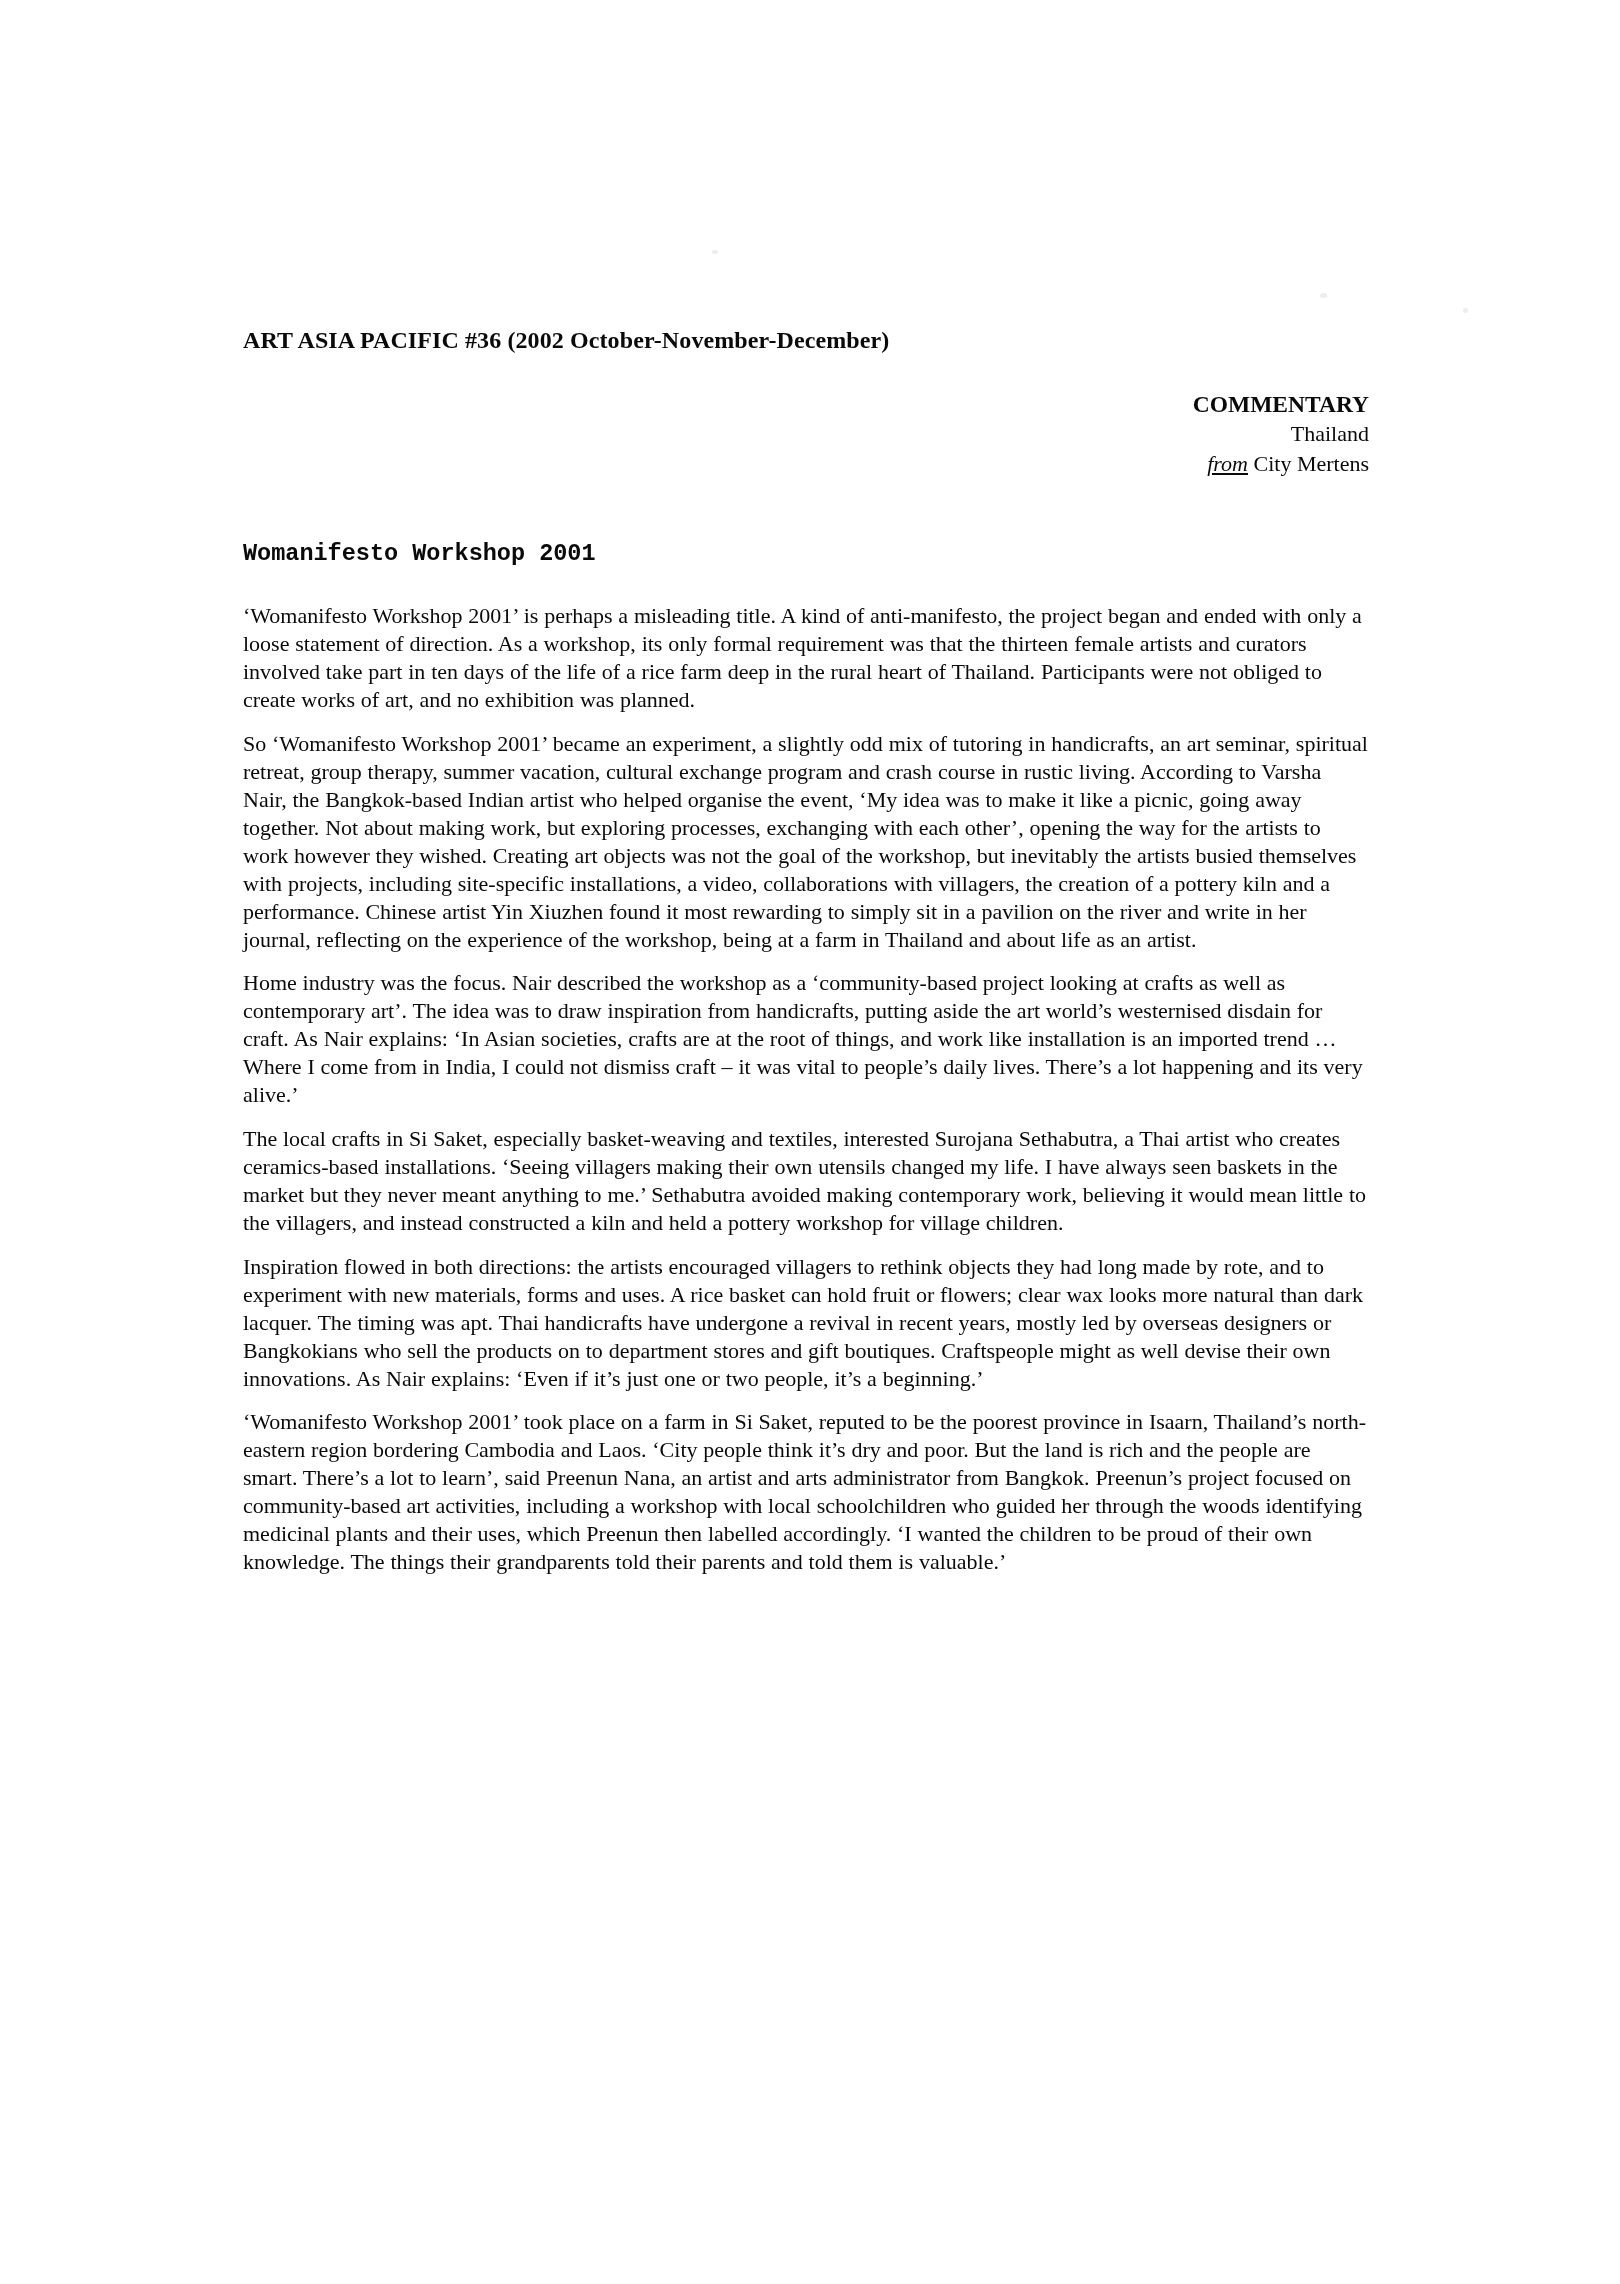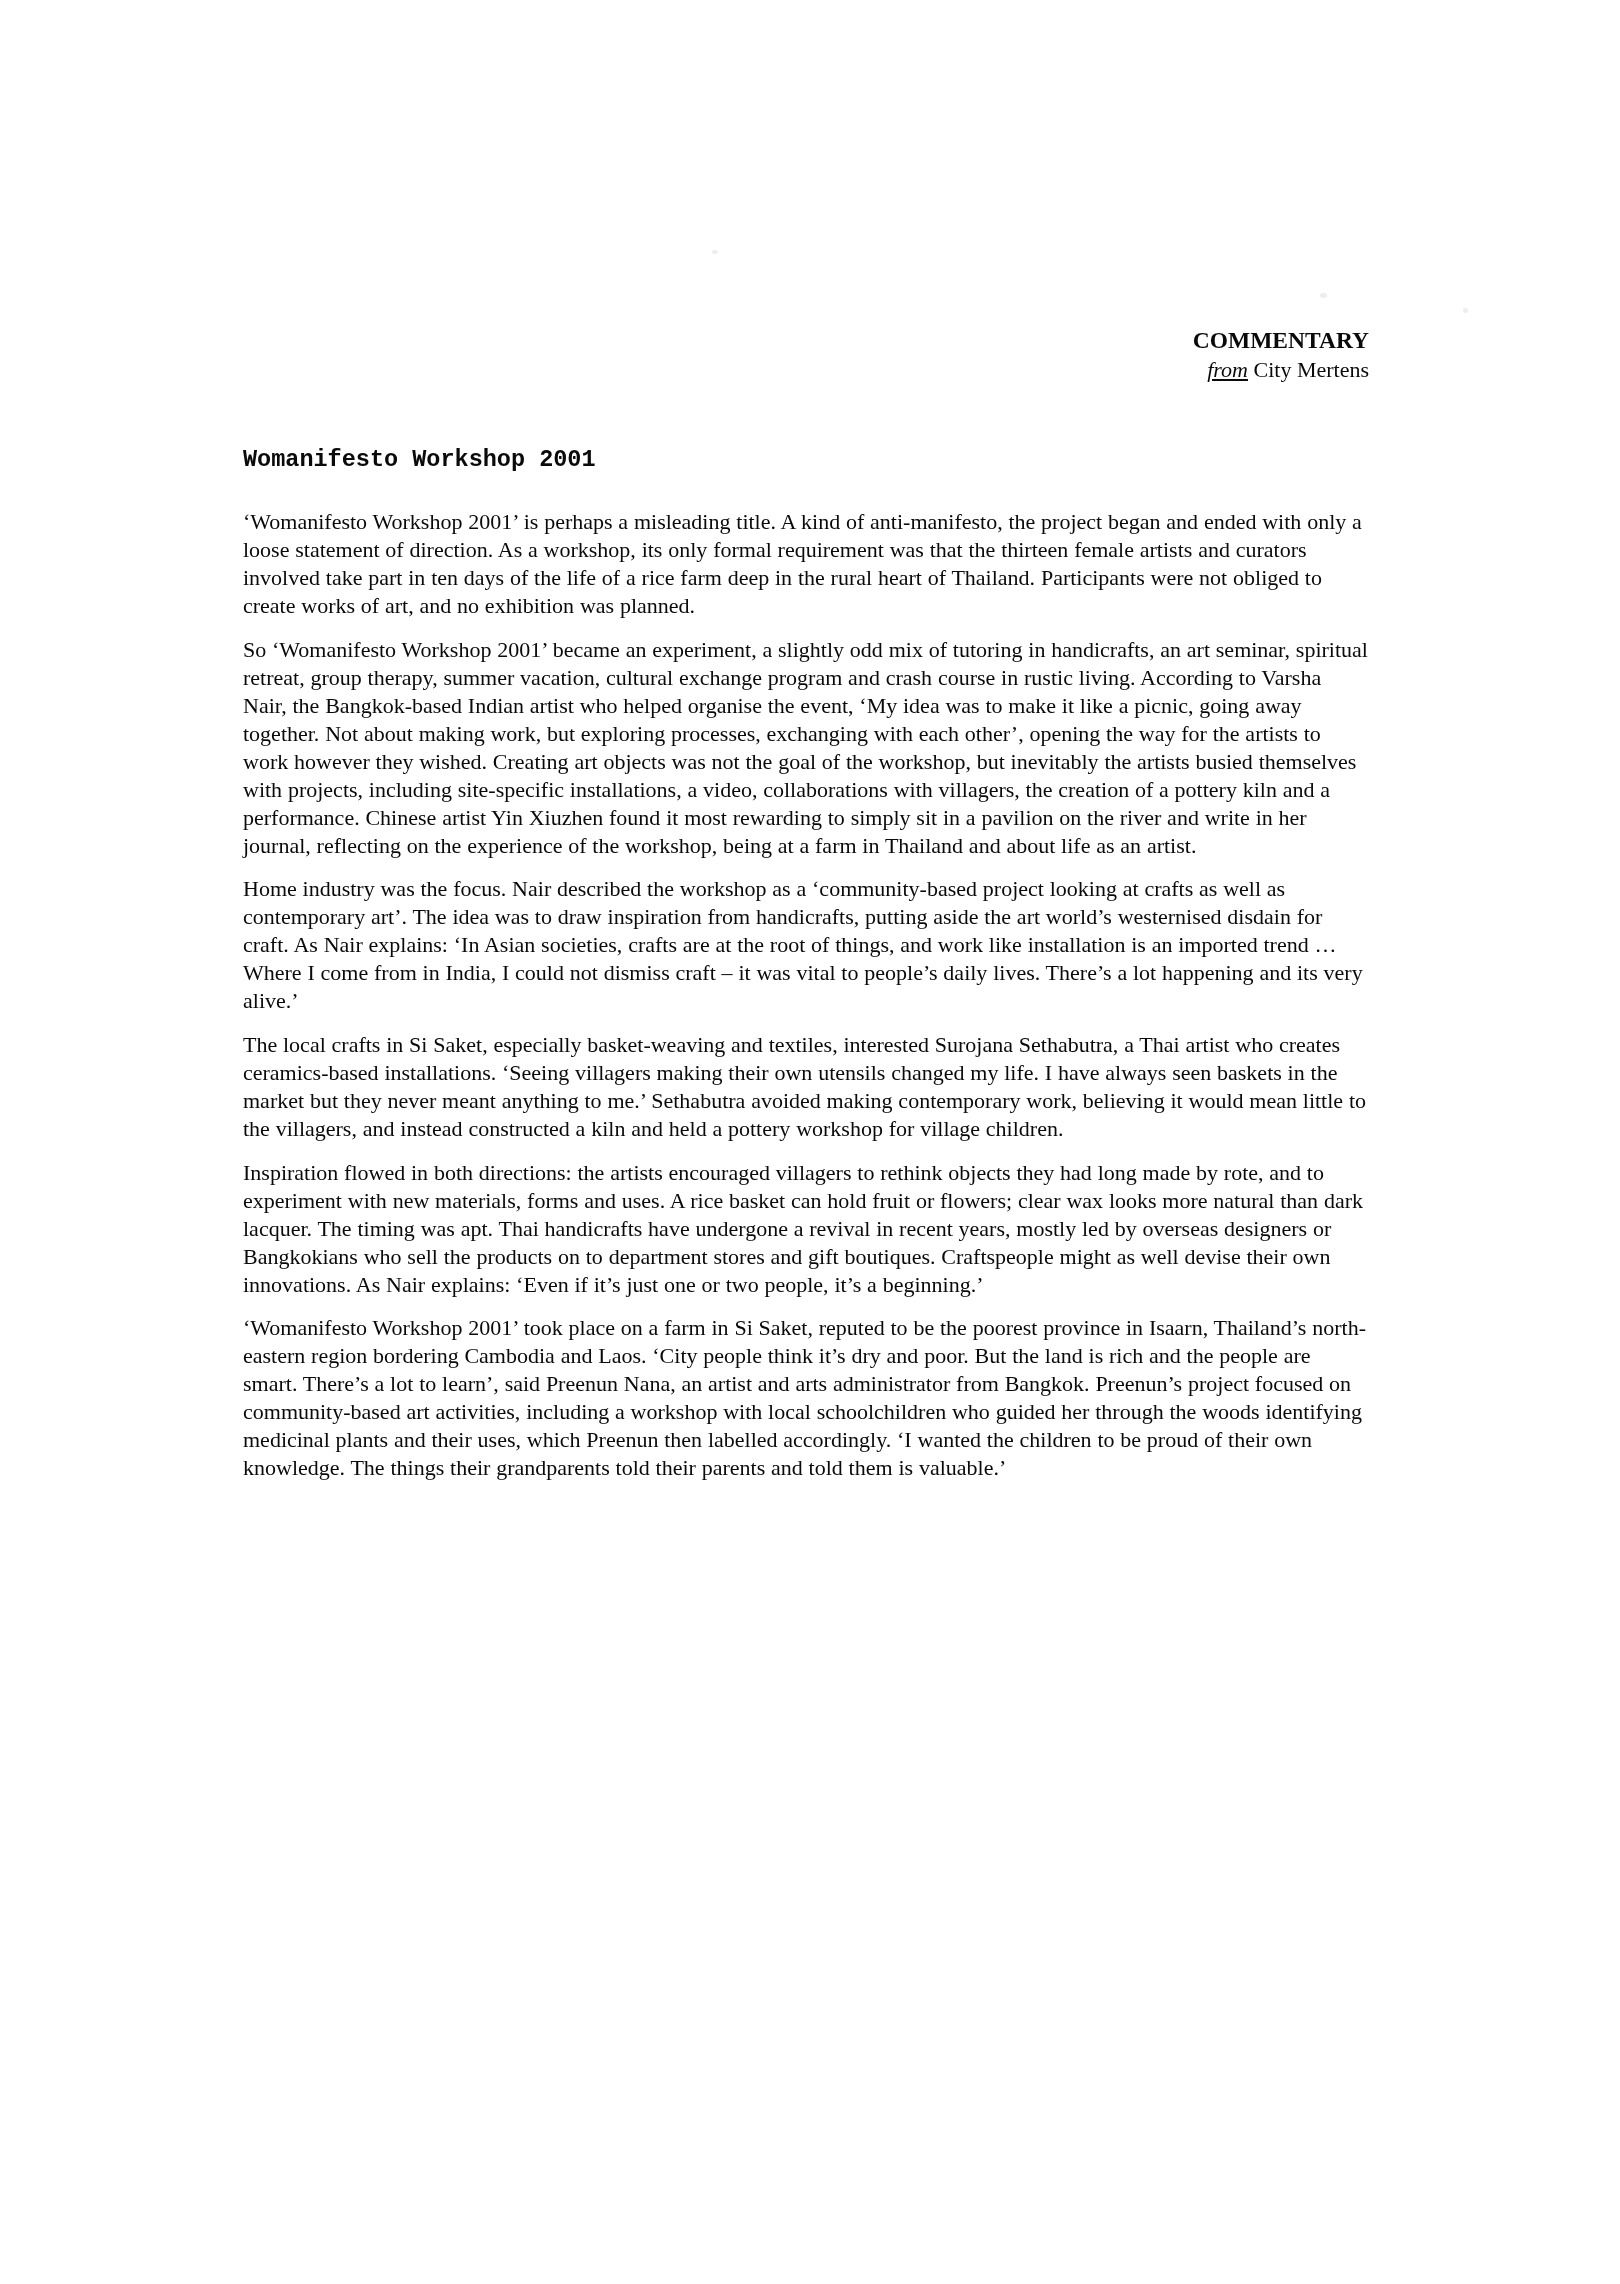--- a/index.html
+++ b/index.html
@@ -79,23 +79,25 @@
   .speck.s1 { left: 1320px; top: 293px; width: 6.5px; height: 5.2px; }
   .speck.s2 { left: 1463px; top: 308px; width: 5.2px; height: 4.6px; }
   .speck.s3 { left: 712px; top: 250px; width: 5.9px; height: 3.9px; }
 </style>
 </head>
 <body>
 
 <div class="page">
   <div class="content">
 
+    <h1 class="journal-title">ART ASIA PACIFIC #36 (2002 October-November-December)</h1>
 
     <div class="meta">
       <div class="section-label">COMMENTARY</div>
+      <div>Thailand</div>
       <div>
         <span class="it">from</span>
         <span>City Mertens</span>
       </div>
     </div>
 
     <h2 class="article-heading">Womanifesto Workshop 2001</h2>
 
     <div class="body-copy">
       <p>‘Womanifesto Workshop 2001’ is perhaps a misleading title. A kind of anti-manifesto, the project began and ended with only a loose statement of direction. As a workshop, its only formal requirement was that the thirteen female artists and curators involved take part in ten days of the life of a rice farm deep in the rural heart of Thailand. Participants were not obliged to create works of art, and no exhibition was planned.</p>

